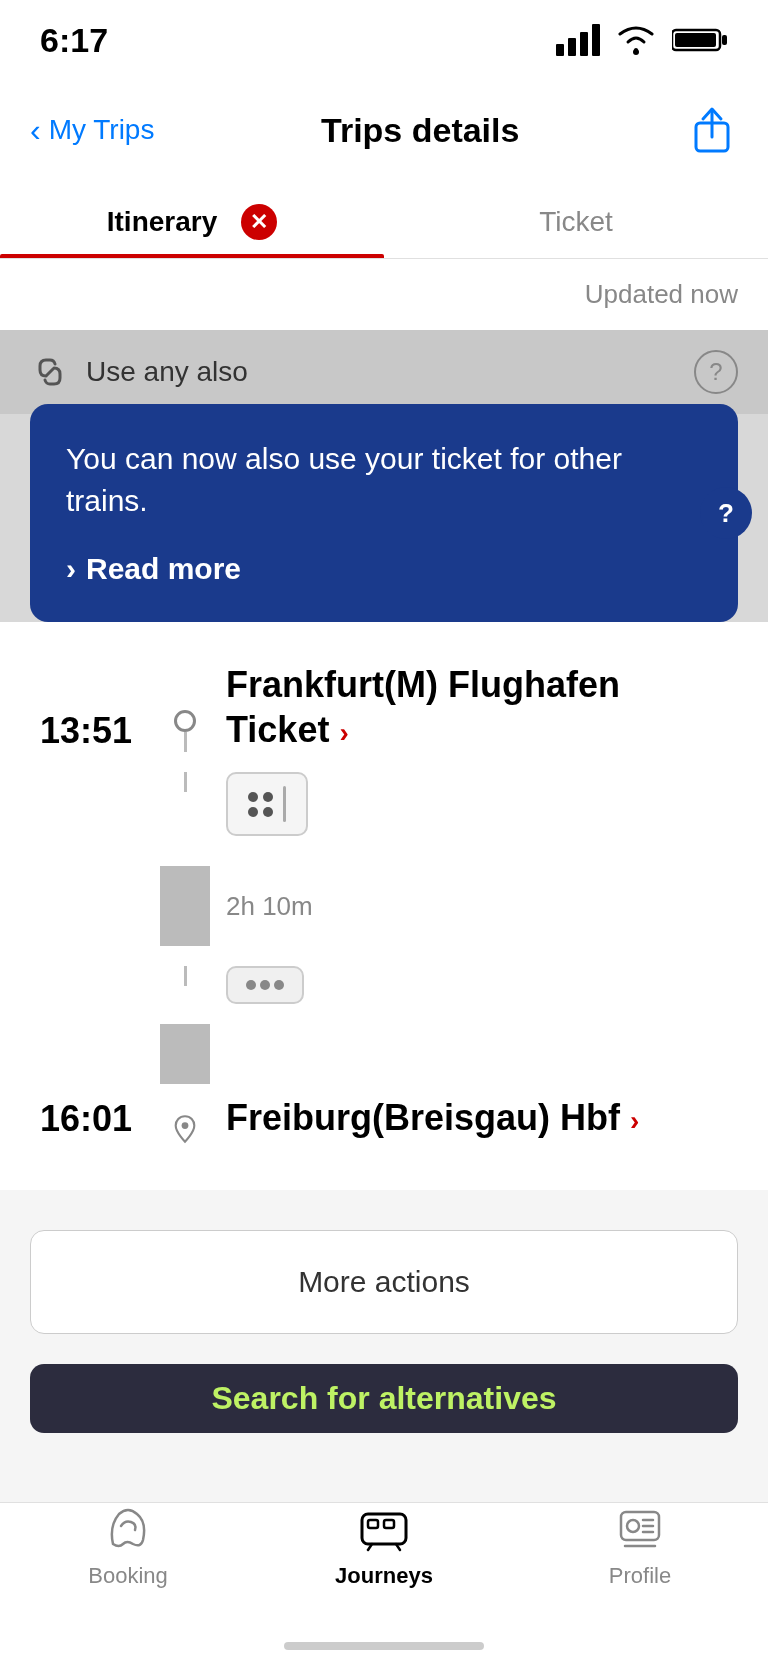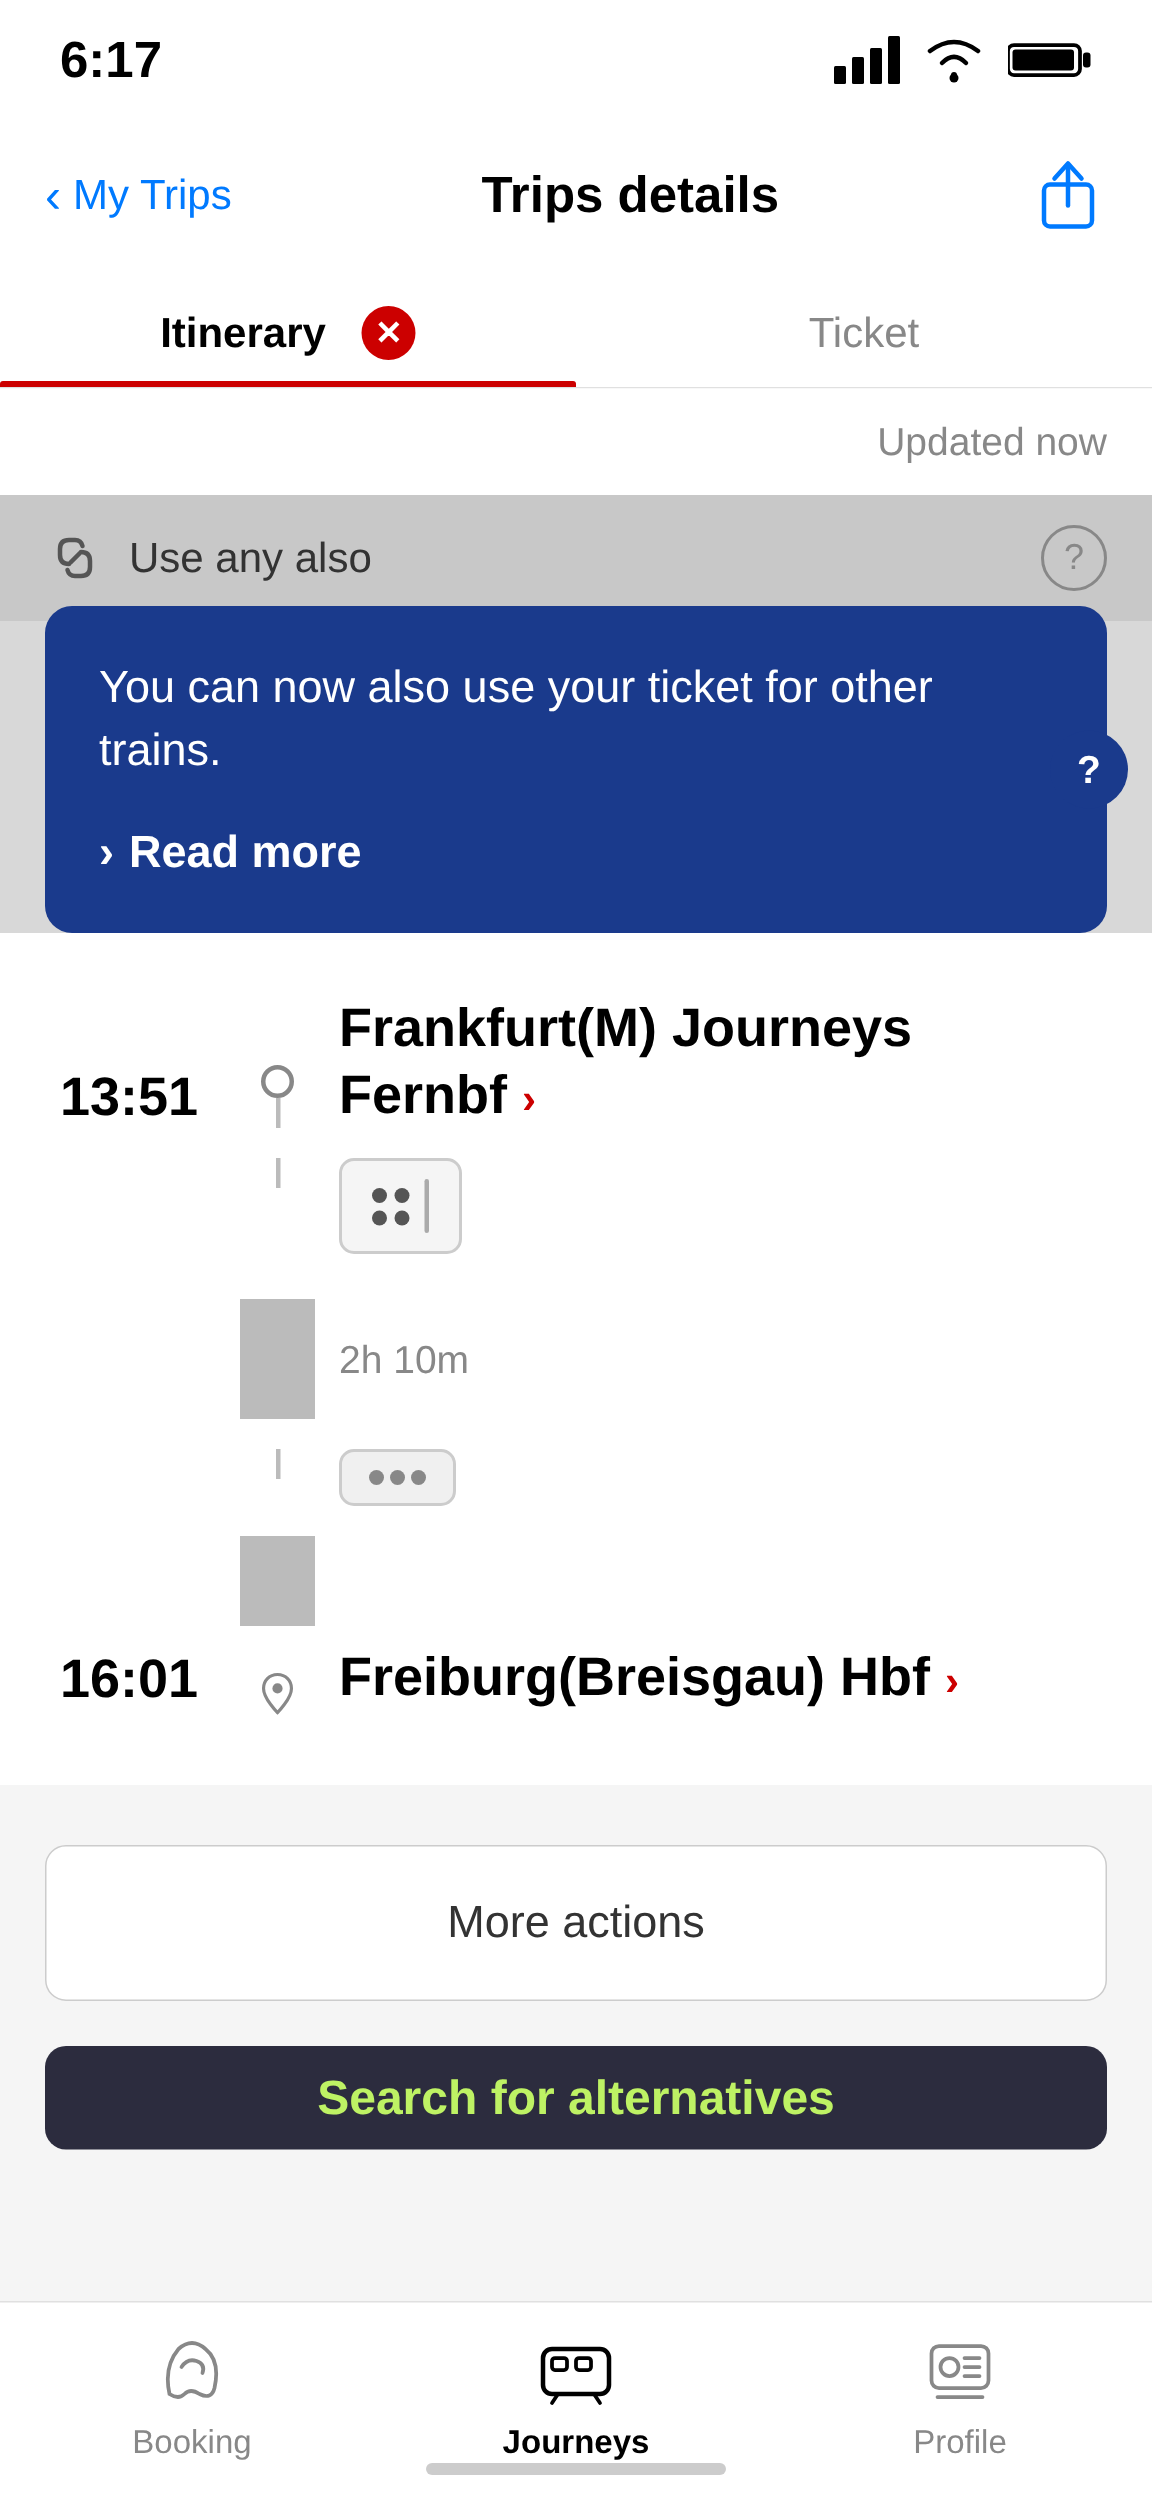--- a/index.html
+++ b/index.html
@@ -397,26 +397,25 @@
       cursor: pointer;
       margin-bottom: 30px;
     }
 
     
     .tab-bar {
       position: fixed;
       bottom: 0;
       left: 0;
       width: 768px;
-      height: 128px;
+      height: 160px;
       background: #fff;
       border-top: 1px solid #e0e0e0;
       display: flex;
       align-items: flex-start;
-      padding-top: 20px;
     }
     .tab-bar-item {
       flex: 1;
       display: flex;
       flex-direction: column;
       align-items: center;
       gap: 8px;
       cursor: pointer;
     }
     .tab-bar-icon {
@@ -538,21 +537,21 @@
   <div class="journey-section">
 
     <div class="timeline-item">
       <div class="timeline-time">13:51</div>
       <div class="timeline-line-col">
         <div class="timeline-dot-circle"></div>
         <div class="timeline-line" style="height: 160px;"></div>
       </div>
       <div class="timeline-station">
         <div class="station-name">
-          <span>Frankfurt(M) Journeys Fernbf</span>
+          <span>Frankfurt(M) Flughafen Ticket</span>
           <span class="station-link"> ›</span>
         </div>
       </div>
     </div>
 
     <div class="train-info-segment">
       <div class="train-time-spacer"></div>
       <div class="train-line-spacer">
         <div class="timeline-line" style="height:100%;"></div>
       </div>

